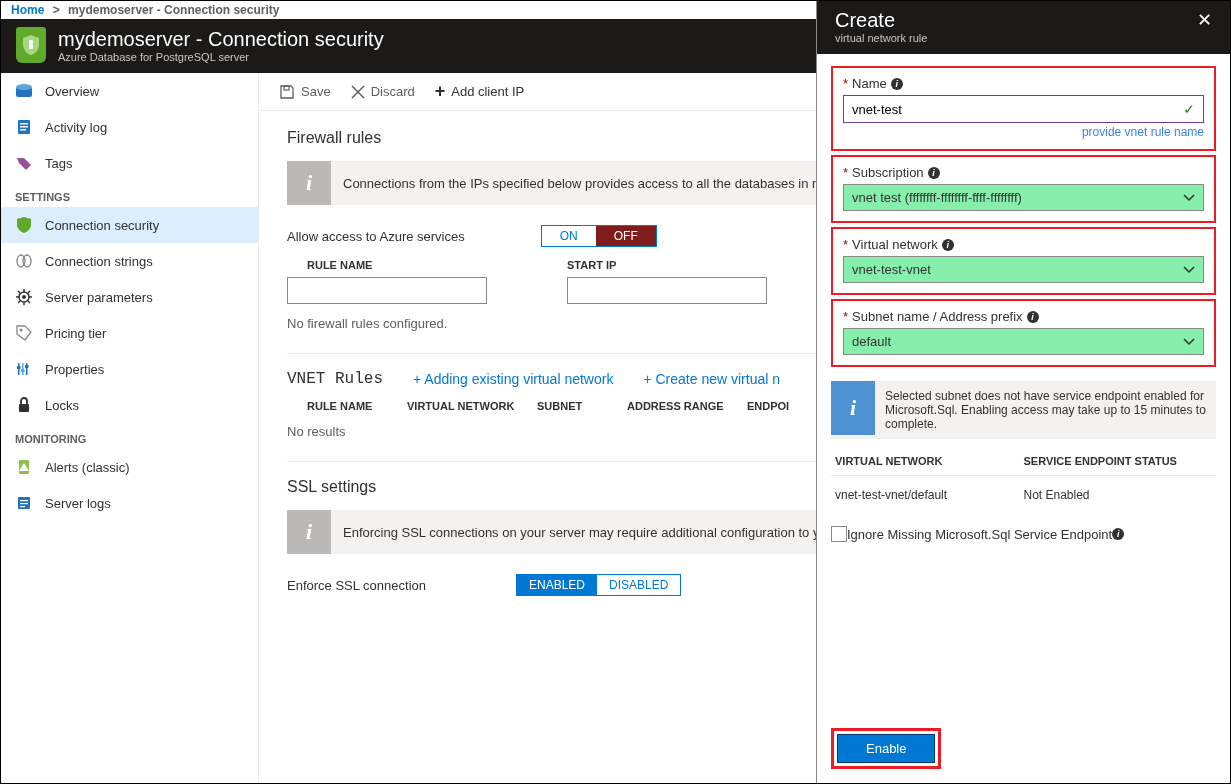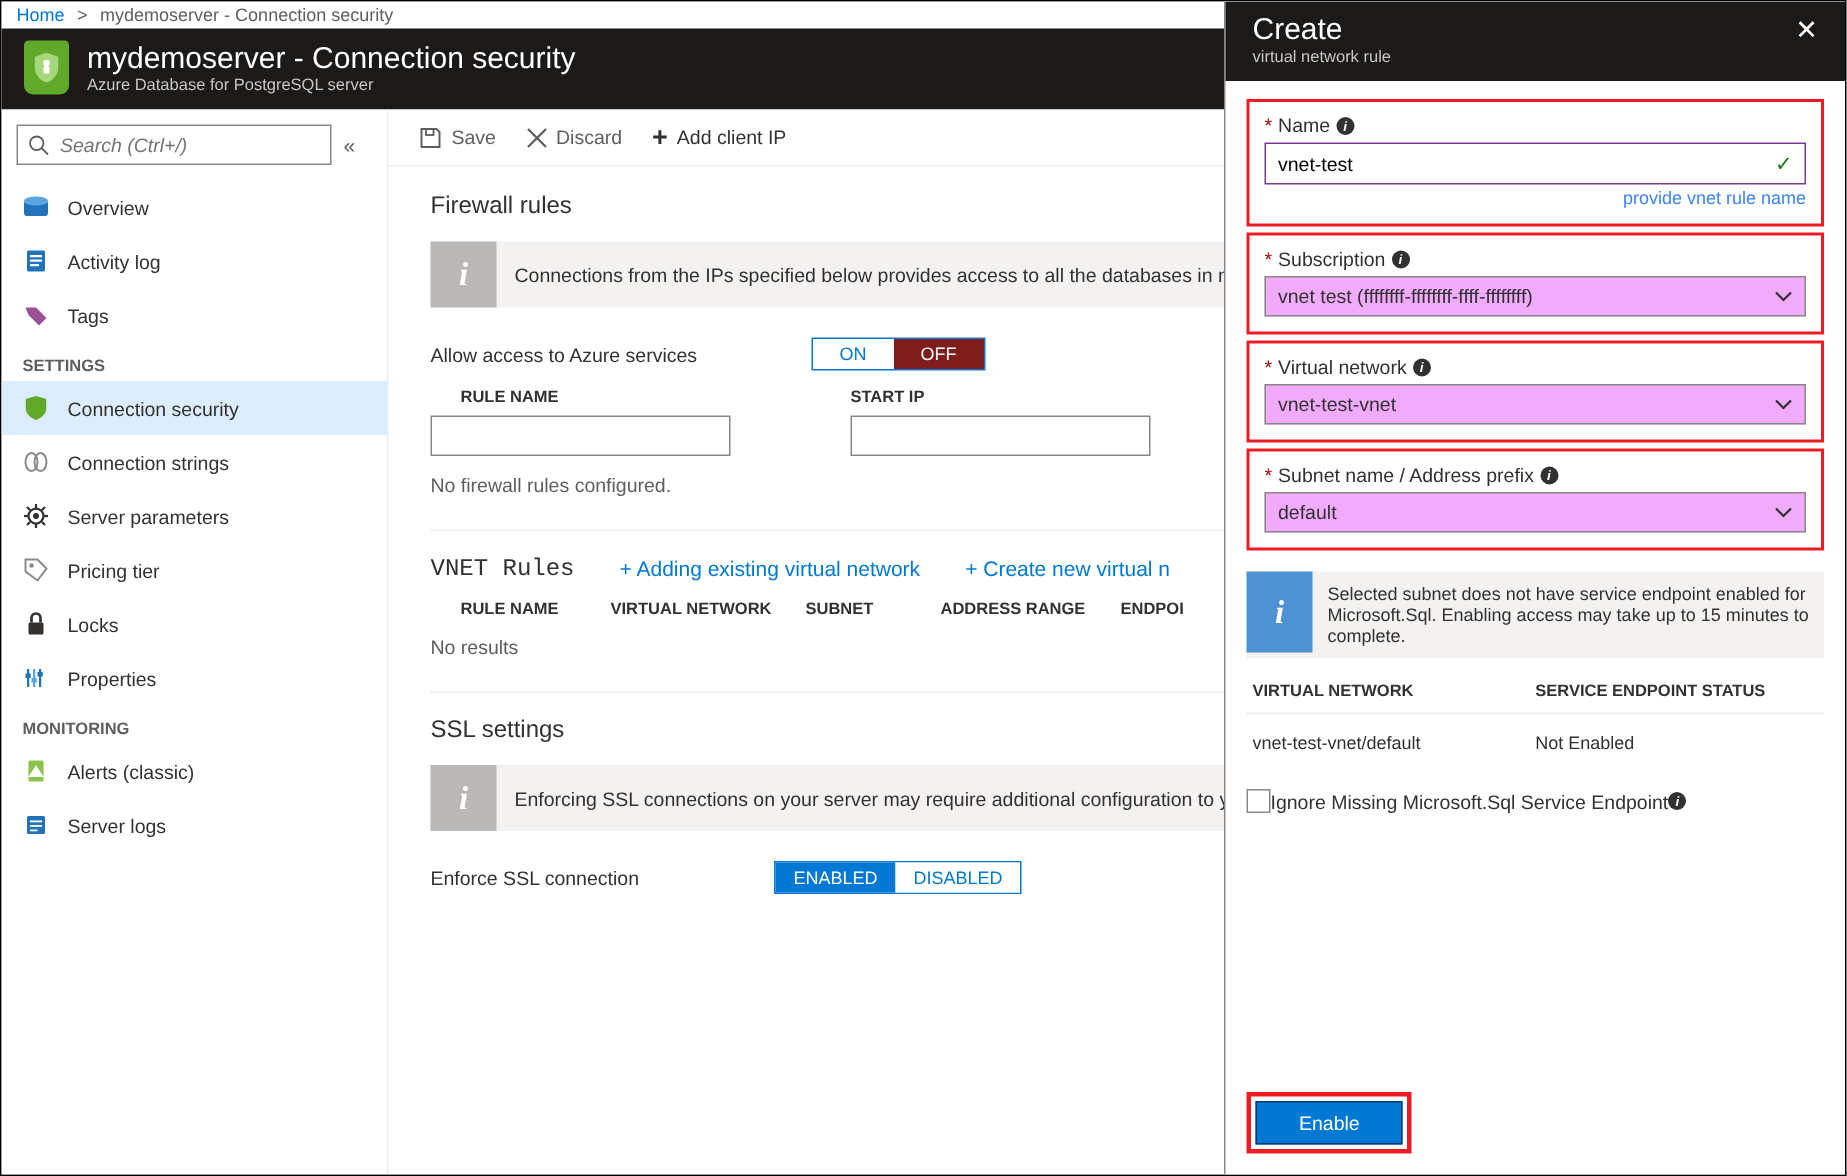--- a/index.html
+++ b/index.html
@@ -1,17 +1,17 @@
 <!DOCTYPE html>
 <html><head>
 <meta charset="utf-8">
 <style>
 * { box-sizing: border-box; margin: 0; padding: 0; font-family: "Segoe UI", Arial, sans-serif; }
 body { width: 1231px; height: 784px; background: #fff; font-size: 13px; color: #323130; position: relative; overflow: hidden; border: 1px solid #000;}
-.breadcrumb { background: #fff; padding: 2px 10px; font-size: 12px; color: #605e5c; }
+.breadcrumb { background: #fff; padding: 2px 10px; font-size: 12px; color: #605e5c; font-weight: bold; }
 .breadcrumb a { color: #0078d4; text-decoration: none; }
 .header-bar { background: #1b1a19; color: #fff; padding: 8px 20px 10px 15px; display: flex; align-items: flex-start; min-height: 52px; }
 .header-bar .shield { width: 30px; height: 36px; background: #60a92b; border-radius: 3px 3px 6px 6px; margin-right: 12px; display:flex; align-items:center; justify-content:center; }
 .header-bar h1 { font-size: 20px; font-weight: 400; color: #fff; line-height: 24px;}
 .header-bar .subtitle { font-size: 11px; color: #c8c6c4; }
 .layout { display: flex; height: calc(100% - 72px); }
 .sidebar { width: 258px; border-right: 1px solid #edebe9; background: #fff; display:flex; flex-direction:column;}
 .search-box { margin: 10px; position: relative; display:flex; align-items:center;}
 .search-box input { width: 210px; border: 1px solid #8a8886; padding: 5px 8px 5px 28px; font-style: italic; color: #605e5c; font-size:13px;}
 .search-icon-l { position:absolute; left:8px; color:#605e5c;}
@@ -50,21 +50,21 @@
 .panel { position: absolute; top: 0; right: 0; bottom: 0; width: 414px; background: #fff; border-left: 1px solid #888; display:flex; flex-direction:column;}
 .panel-head { background: #1b1a19; color: #fff; padding: 8px 18px 10px; display:flex; justify-content:space-between; align-items:flex-start; min-height:51px;}
 .panel-head h2 { font-size: 20px; font-weight: 400; }
 .panel-head .sub { font-size: 11px; color: #c8c6c4; }
 .panel-head .close { font-size: 18px; cursor: pointer; color:#fff;}
 .panel-body { padding: 12px 14px; flex:1; overflow:auto;}
 .field-group { border: 2px solid #ed1c24; padding: 8px 10px 10px; margin-bottom: 4px;}
 .field-label { font-size: 13px; color: #323130; margin-bottom: 4px; display:flex; align-items:center; gap:4px;}
 .req { color: #a80000; }
 .info-dot { width:12px; height:12px; border-radius:50%; background:#323130; color:#fff; font-size:9px; display:inline-flex; align-items:center; justify-content:center; font-weight:bold; font-style:italic;}
-.sel-box { border: 1px solid #8a8886; padding: 5px 8px; display: flex; justify-content: space-between; align-items: center; font-size:13px; background:#f0abfc;}
+.sel-box { border: 1px solid #8a8886; padding: 5px 8px; display: flex; justify-content: space-between; align-items: center; font-size:13px; background:#86efac;}
 .name-input { border:1px solid #793a93; padding:5px 8px; display:flex; justify-content:space-between; align-items:center;}
 .name-input input { border:none; outline:none; font-size:13px; flex:1;}
 .check-green {color:#107c10; font-size:14px;}
 .helper { text-align:right; font-size:12px; color:#3b82f6; padding-top:2px;}
 .warn-box { background:#f3f2f1; display:flex; margin-top:14px;}
 .warn-box .iic2 { width:44px; height:54px; background:#4f92d3; color:#fff; font-family:Georgia, serif; font-size:22px; font-style:italic; font-weight:bold; display:flex; align-items:center; justify-content:center;}
 .warn-box .wt { padding:8px 10px; font-size:12px; color:#323130; flex:1;}
 .se-table-h { display:flex; font-size:11px; font-weight:600; padding:16px 4px 8px; border-bottom:1px solid #edebe9;}
 .se-table-r { display:flex; font-size:12px; padding:12px 4px; color:#323130;}
 .chk-row { display:flex; align-items:center; gap:0; padding-top:12px; font-size:13px;}
@@ -92,30 +92,20 @@
       </svg>
   </div>
   <div>
     <h1>mydemoserver - Connection security</h1>
     <div class="subtitle">Azure Database for PostgreSQL server</div>
   </div>
 </div>
 
 <div class="layout">
   <div class="sidebar">
-    <div class="search-box">
-      <span class="search-icon-l">
-        <svg width="14" height="14" viewBox="0 0 14 14">
-            <circle cx="5.5" cy="5.5" r="4.5" stroke="#605e5c" stroke-width="1.2" fill="none"></circle>
-            <line x1="9" y1="9" x2="13" y2="13" stroke="#605e5c" stroke-width="1.2"></line>
-          </svg>
-      </span>
-      <input placeholder="Search (Ctrl+/)" style="">
-      <span class="collapse">«</span>
-    </div>
     <div class="nav-item">
       <span class="ic">
           <svg width="16" height="16">
             <rect x="0" y="4" width="16" height="10" rx="2" fill="#2373ba"></rect>
             <ellipse cx="8" cy="4" rx="8" ry="3" fill="#59a6e0"></ellipse>
           </svg>
         </span>
       <span>Overview</span>
     </div>
     <div class="nav-item">
@@ -178,40 +168,40 @@
       <span class="ic">
           <svg width="16" height="16">
             <path d="M1 1 L9 1 L15 7 L9 15 L1 9 Z" fill="none" stroke="#888" stroke-width="1.3"></path>
             <circle cx="5" cy="5" r="1.5" fill="#888"></circle>
           </svg>
         </span>
       <span>Pricing tier</span>
     </div>
     <div class="nav-item">
       <span class="ic">
-          <svg width="14" height="16">
-            <rect x="2" y="7" width="10" height="8" rx="1" fill="#323130"></rect>
-            <path d="M4 7 V4 a3 3 0 0 1 6 0 V7" fill="none" stroke="#323130" stroke-width="1.8"></path>
-          </svg>
-        </span>
-      <span>Locks</span>
-    </div>
-    <div class="nav-item">
-      <span class="ic">
           <svg width="16" height="16">
             <rect x="2" y="2" width="1.5" height="12" fill="#2373ba"></rect>
             <rect x="6" y="2" width="1.5" height="12" fill="#59a6e0"></rect>
             <rect x="10" y="2" width="1.5" height="12" fill="#2373ba"></rect>
             <rect x="1" y="5" width="3.5" height="3" fill="#2373ba"></rect>
             <rect x="5" y="8" width="3.5" height="3" fill="#59a6e0"></rect>
             <rect x="9" y="4" width="3.5" height="3" fill="#2373ba"></rect>
           </svg>
         </span>
       <span>Properties</span>
     </div>
+    <div class="nav-item">
+      <span class="ic">
+          <svg width="14" height="16">
+            <rect x="2" y="7" width="10" height="8" rx="1" fill="#323130"></rect>
+            <path d="M4 7 V4 a3 3 0 0 1 6 0 V7" fill="none" stroke="#323130" stroke-width="1.8"></path>
+          </svg>
+        </span>
+      <span>Locks</span>
+    </div>
     <div class="nav-section">MONITORING</div>
     <div class="nav-item">
       <span class="ic">
           <svg width="16" height="16">
             <rect x="3" y="1" width="10" height="14" rx="1" fill="#8bc34a"></rect>
             <polygon points="8,4 13,12 3,12" fill="#fff"></polygon>
           </svg>
         </span>
       <span>Alerts (classic)</span>
     </div>

